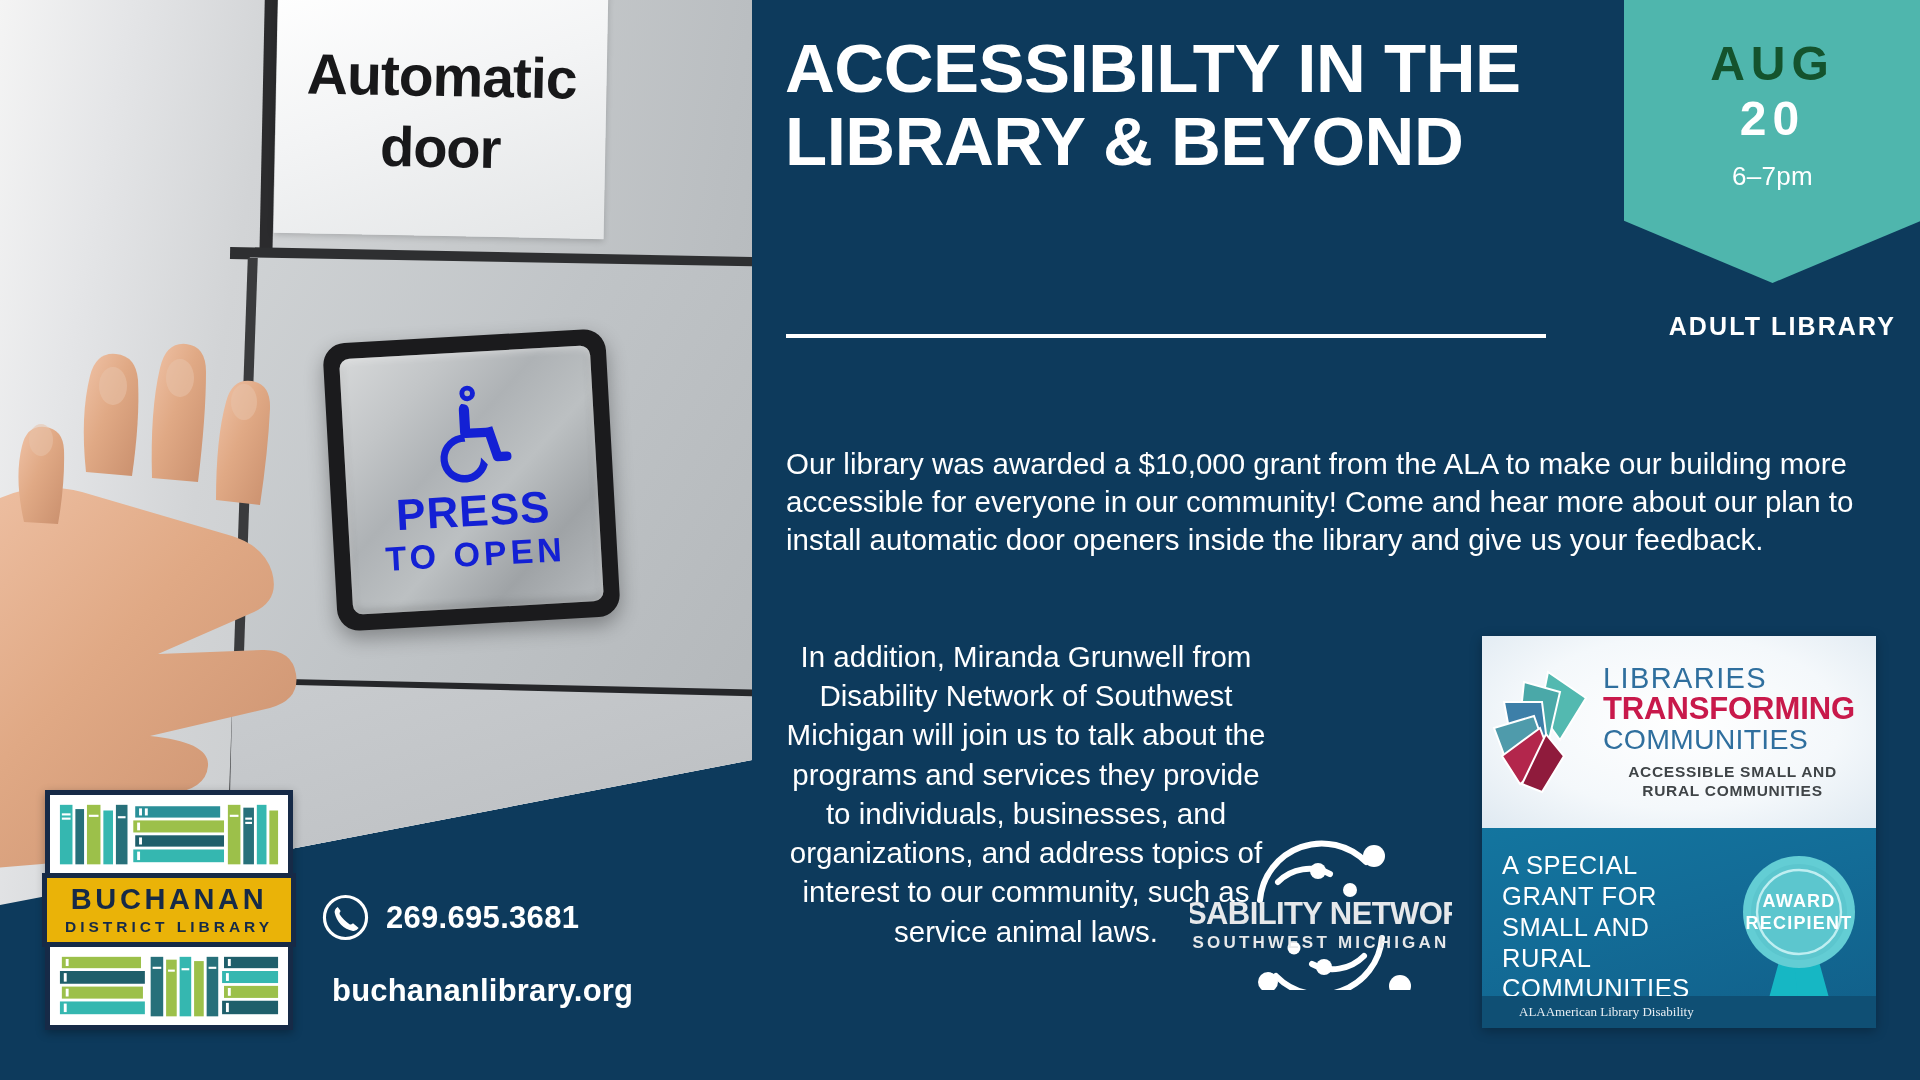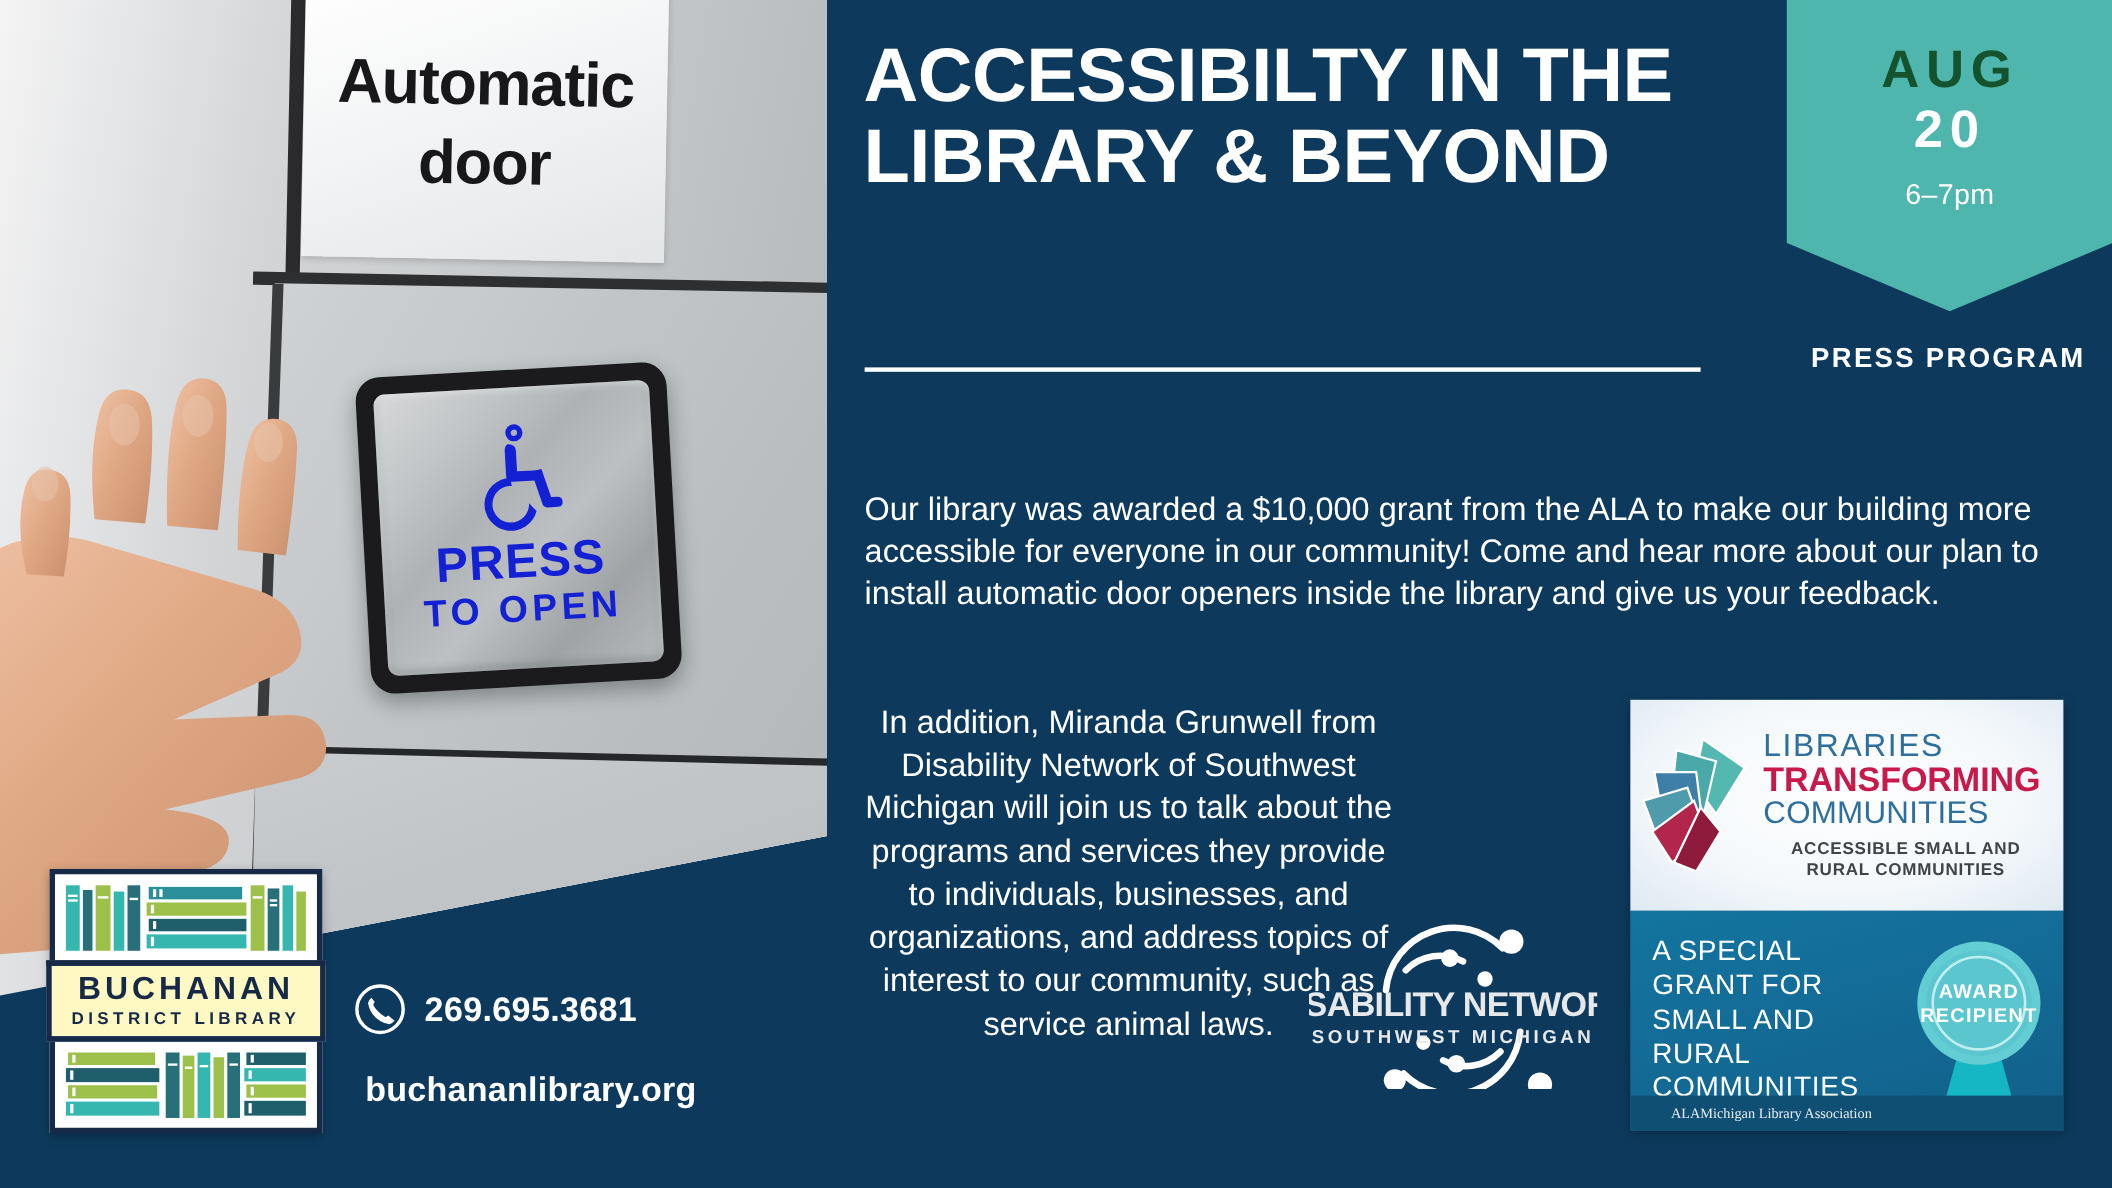--- a/index.html
+++ b/index.html
@@ -79,21 +79,21 @@
   
   .lib-logo {
     position:absolute; left:45px; top:790px; width:248px; height:240px;
     background:#ffffff; border:5px solid #162a47;
     display:flex; flex-direction:column;
     box-shadow:0 3px 9px rgba(0,0,0,.3);
   }
   .shelf { flex:1; position:relative; overflow:hidden; background:#fff; padding:7px 8px; }
   .shelf svg { width:100%; height:100%; display:block; }
   .lib-name-plate {
-    background:#fef9c3; border-top:5px solid #162a47; border-bottom:5px solid #3b82f6;
+    background:#eab308; border-top:5px solid #162a47; border-bottom:5px solid #b91c1c;
     padding:7px 0 8px; text-align:center;
     position:relative; z-index:2;
     margin:0 -8px;
     outline:5px solid #162a47; outline-offset:-5px;
   }
   .lib-name { color:#162a47; font-weight:700; font-size:29px; letter-spacing:3.6px; line-height:1; }
   .lib-sub  { color:#162a47; font-weight:700; font-size:15.5px; letter-spacing:4px; line-height:1; margin-top:5px; }
 
   
   .contact { position:absolute; left:332px; top:862px; color:#fff; }
@@ -306,21 +306,21 @@
       <div class="phone-num">269.695.3681</div>
     </div>
     <div class="website">buchananlibrary.org</div>
   </div>
 
   <div class="badge">
     <div class="badge-mon">AUG</div>
     <div class="badge-day">20</div>
     <div class="badge-time">6–7pm</div>
   </div>
-  <div class="adult-prog">PRESS PROGRAM</div>
+  <div class="adult-prog">ADULT LIBRARY</div>
 
   <div class="headline">ACCESSIBILTY IN THE LIBRARY &amp; BEYOND</div>
   <div class="divider"></div>
   <div class="para1">Our library was awarded a $10,000 grant from the ALA to make our building more accessible for everyone in our community! Come and hear more about our plan to install automatic door openers inside the library and give us your feedback.</div>
   <div class="para2">In addition, Miranda Grunwell from Disability Network of Southwest Michigan will join us to talk about the programs and services they provide to individuals, businesses, and organizations, and address topics of interest to our community, such as service animal laws.</div>
 
   <svg class="dn-logo" viewBox="0 0 262 152">
     <g fill="none" stroke="#fff" stroke-width="6" stroke-linecap="round">
       <path d="M70 62 A62 62 0 0 1 176 24"></path>
       <path d="M88 44 A44 44 0 0 1 140 36"></path>
@@ -367,18 +367,18 @@
         <g fill="#63cdd4">
           <circle cx="63" cy="62" r="56"></circle>
         </g>
         <circle cx="63" cy="62" r="48" fill="#5cc6ce"></circle>
         <circle cx="63" cy="62" r="42" fill="none" stroke="#bfeef1" stroke-width="2.4"></circle>
         <text x="63" y="57" fill="#ffffff" font-family="Liberation Sans, sans-serif" font-weight="700" font-size="18" letter-spacing="1.2" text-anchor="middle">AWARD</text>
         <text x="63" y="79" fill="#ffffff" font-family="Liberation Sans, sans-serif" font-weight="700" font-size="18" letter-spacing="1.2" text-anchor="middle">RECIPIENT</text>
       </svg>
       <div class="ala-bar">
         <span class="ala-text">ALA</span>
-          <span class="ala-text">Michigan Library Association</span>
+          <span class="ala-text">American Library Disability</span>
       </div>
     </div>
   </div>
 
 </div>
 
 </body></html>

